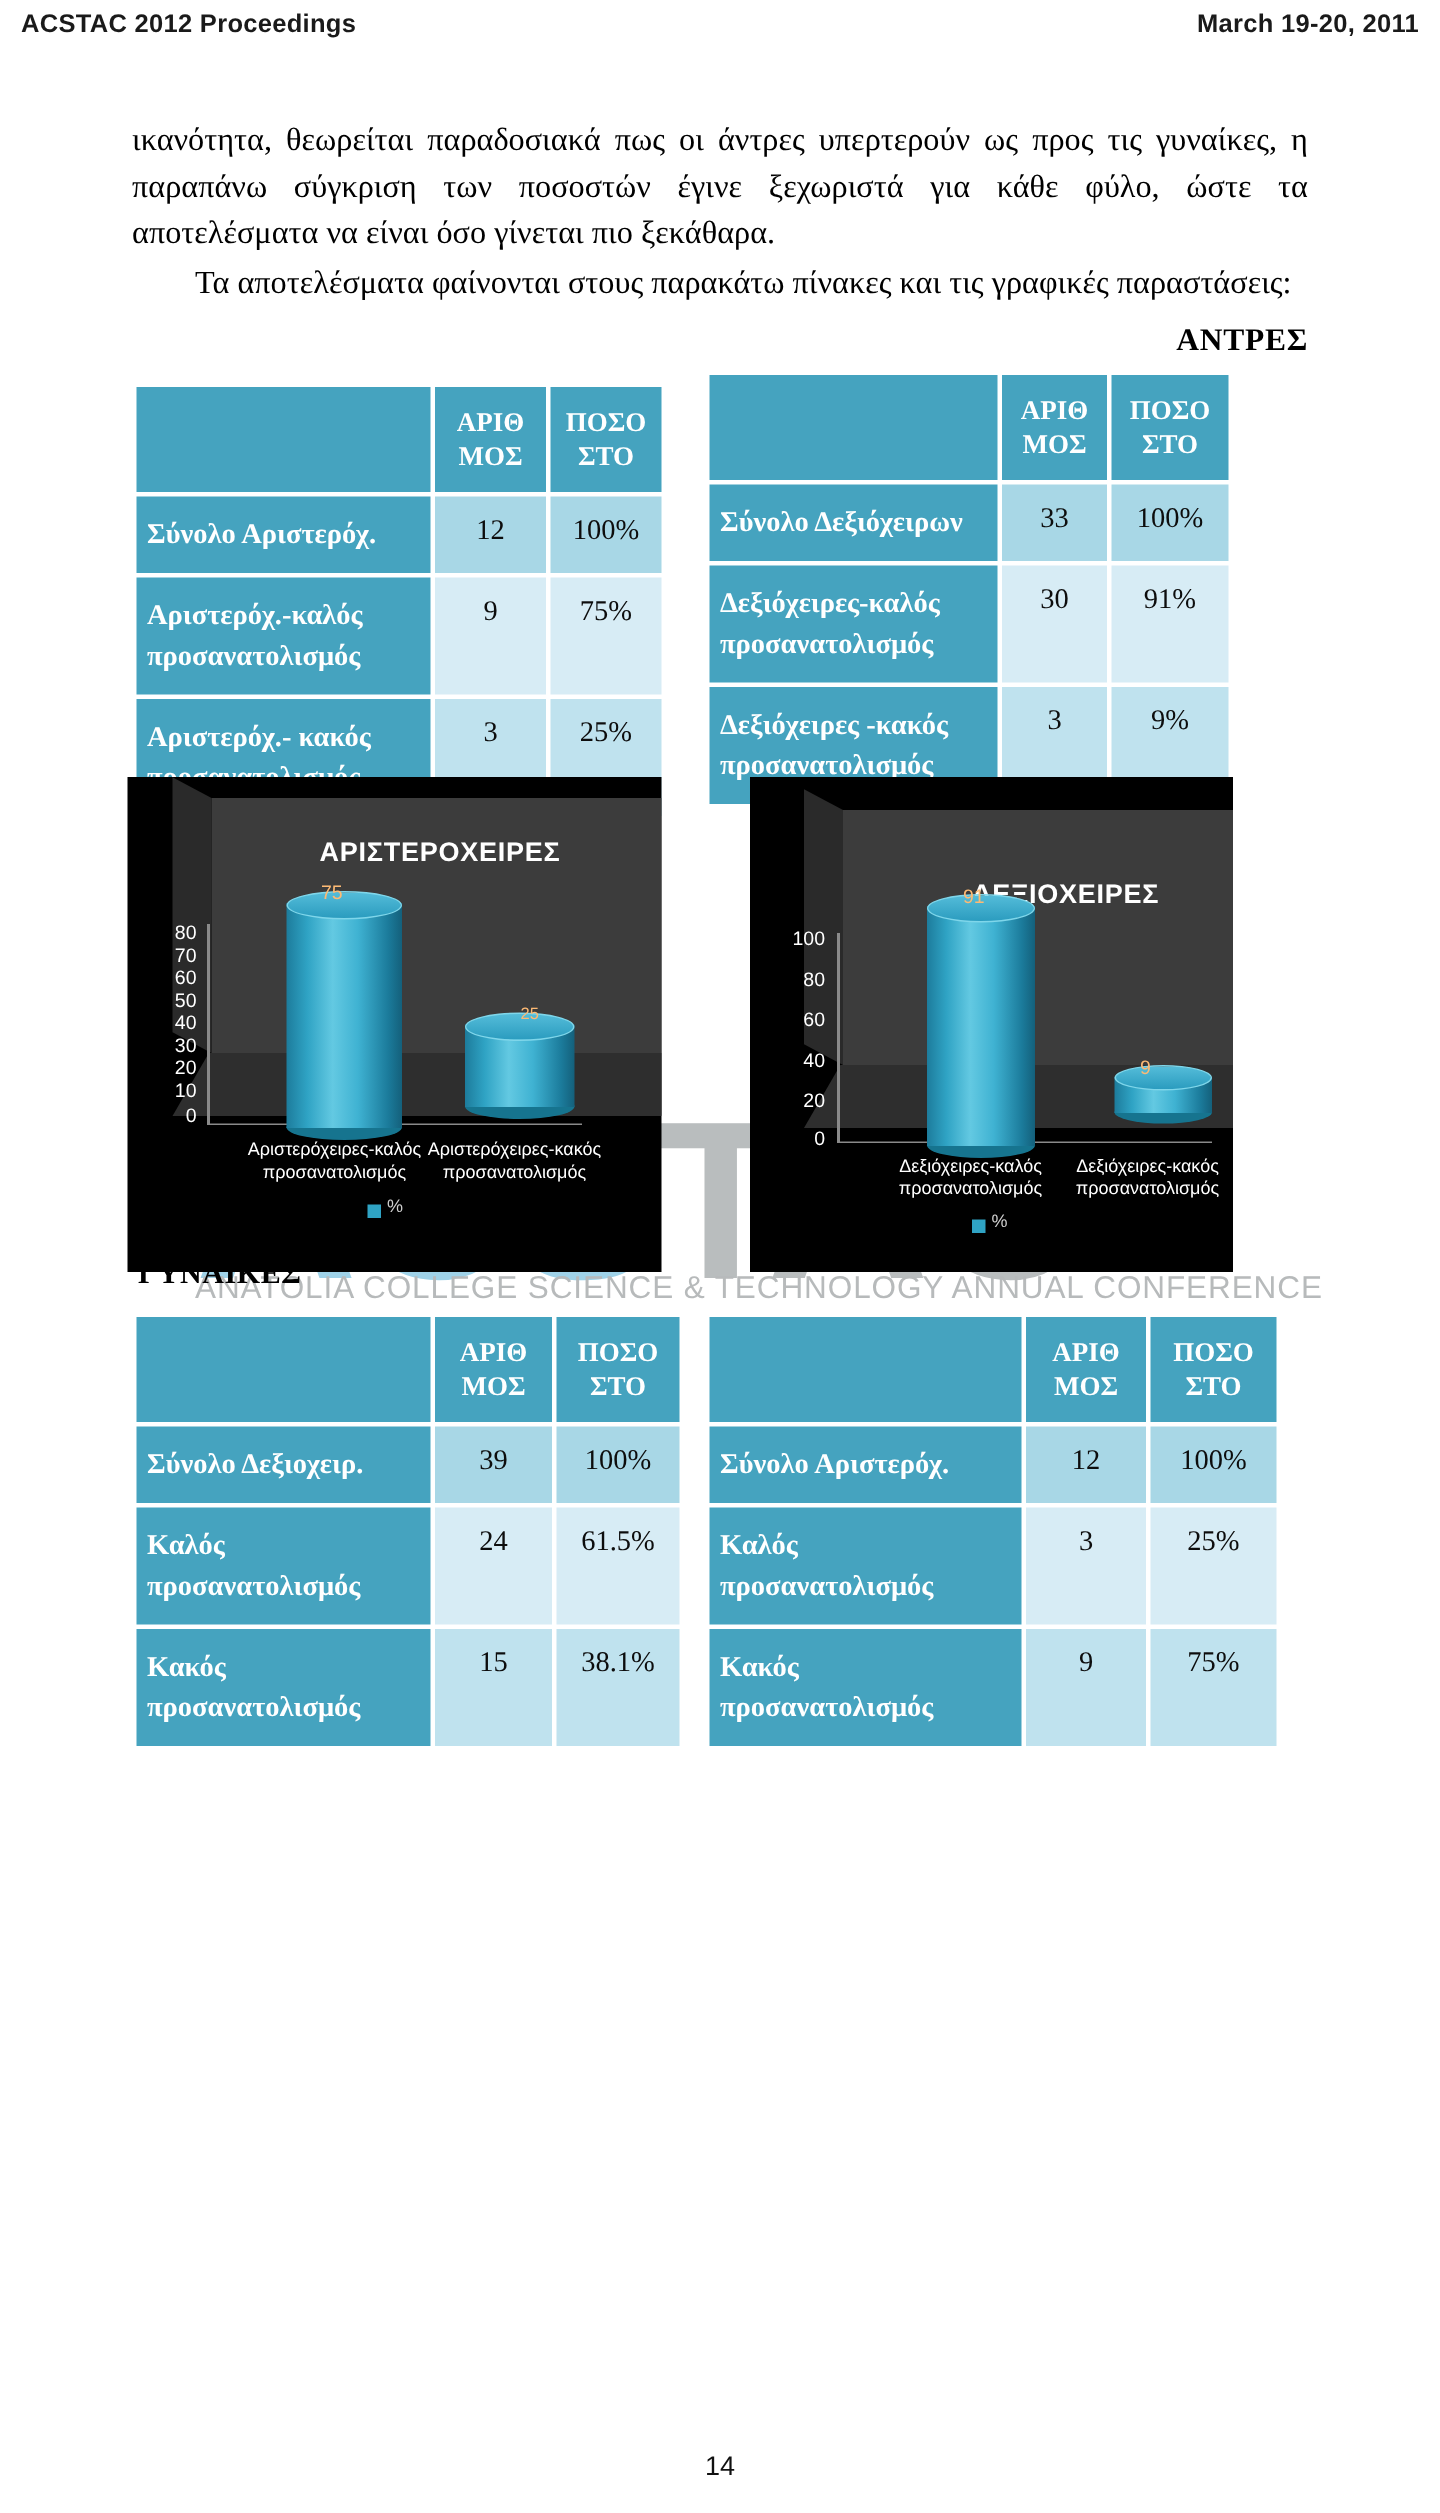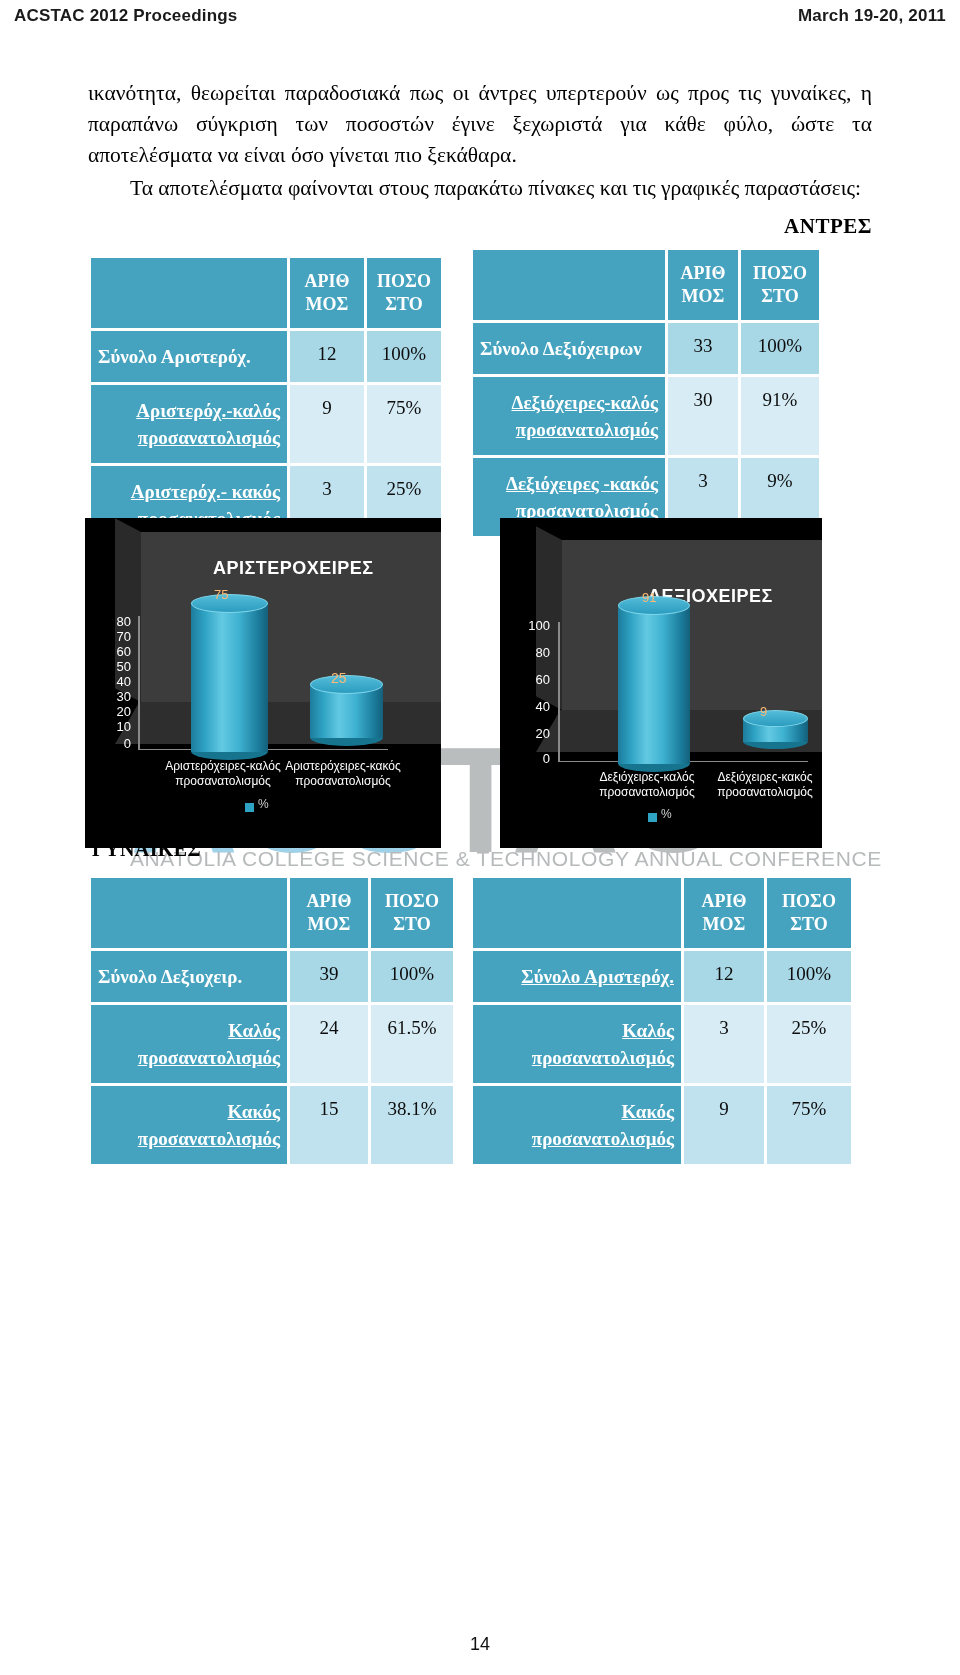--- a/index.html
+++ b/index.html
@@ -106,21 +106,21 @@
     line-height: 23px;
   }
   
   .tbl td.lbl {
     background: #45a3bf;
     color: #ffffff;
     font-weight: bold;
     line-height: 27px;
   }
   .tbl td.lbl.left { text-align: left; }
-  .tbl td.lbl.center { text-align: right; text-decoration: underline; }
+  .tbl td.lbl.center { text-align: left; }
   
   .tbl td.v-total {
     background: #a8d7e6;
     color: #0d0d0d;
     text-align: center;
   }
   .tbl td.v-light {
     background: #d7ecf5;
     color: #0d0d0d;
     text-align: center;
@@ -355,21 +355,21 @@
     <div class="cyl-body" style="height:150px;"></div>
     <div class="cyl-top" style="top:0; height:19px;"></div>
   </div>
   <div class="bar-val" style="left:129px; top:69px; font-size:13px;">75</div>
 
   <div class="cyl" style="left:225px; top:157px; width:73px; height:63px;">
     <div class="cyl-bottom" style="bottom:-8px; height:17px;"></div>
     <div class="cyl-body" style="height:55px;"></div>
     <div class="cyl-top" style="top:0; height:19px;"></div>
   </div>
-  <div class="bar-val" style="left:246px; top:152px; font-size:14px;text-align:center;">25</div>
+  <div class="bar-val" style="left:262px; top:152px; font-size:11px;text-align:center;">25</div>
 
   <div class="cat-label" style="left:58px; top:241px; width:160px; font-size:12px;">
     <span>Αριστερόχειρες-καλός</span><br>
     <span>προσανατολισμός</span>
   </div>
   <div class="cat-label" style="left:178px; top:241px; width:160px; font-size:12px;text-align:center;">
     <span>Αριστερόχειρες-κακός</span><br>
     <span>προσανατολισμός</span>
   </div>
 

